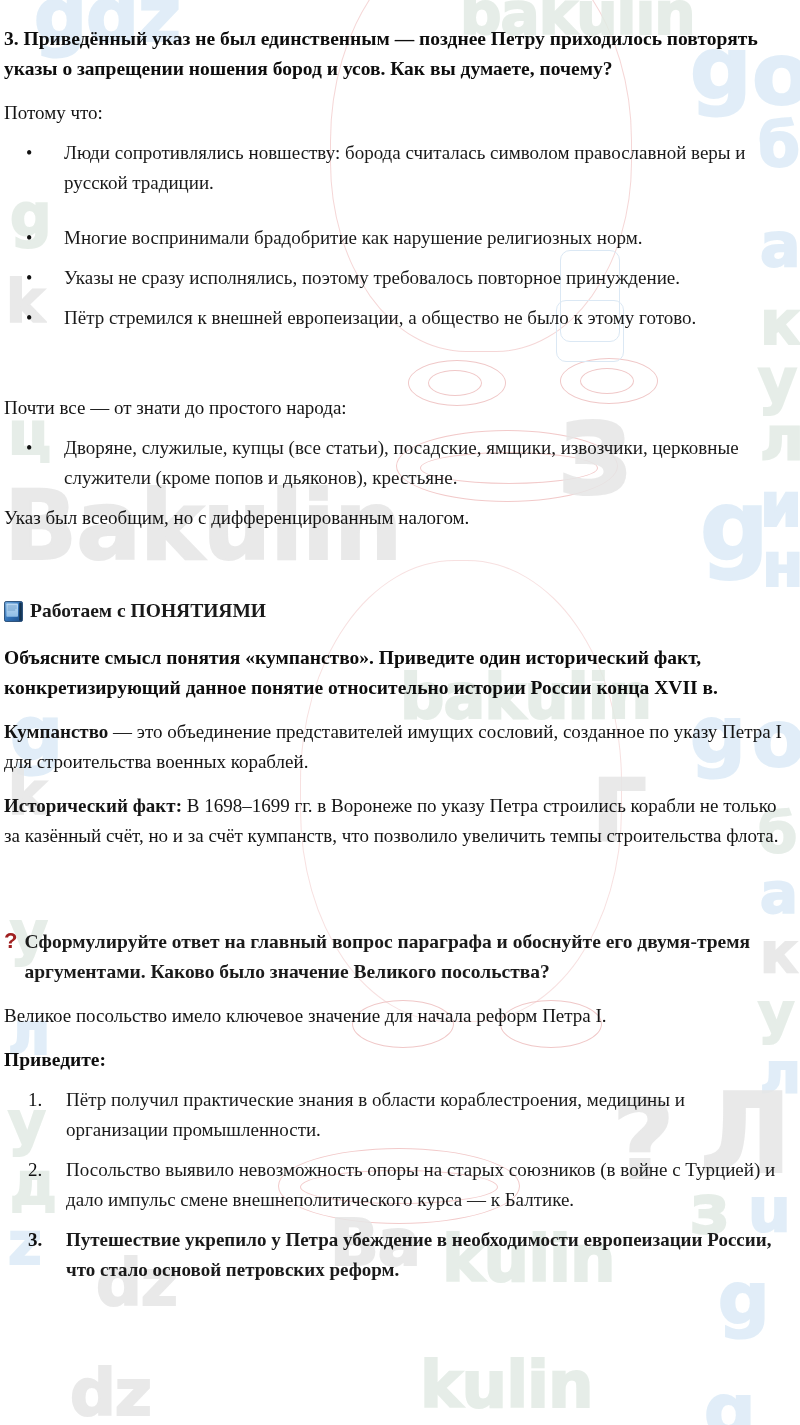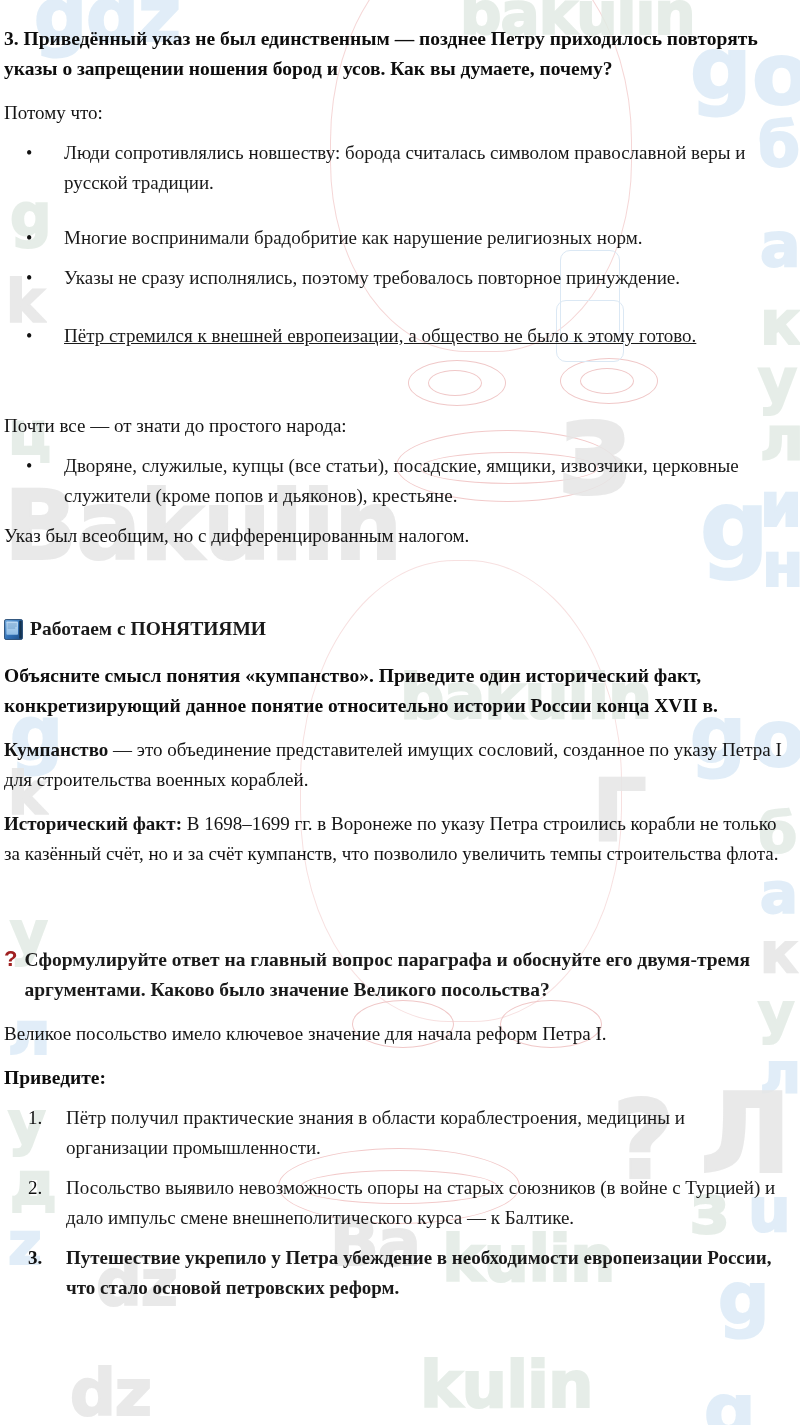--- a/index.html
+++ b/index.html
@@ -246,21 +246,21 @@
   <div class="sp-14"></div>
 
   <p class="para">Потому что:</p>
 
   <div class="sp-10"></div>
 
   <ul class="bullets">
     <li>Люди сопротивлялись новшеству: борода считалась символом православной веры и русской традиции.</li>
     <li style="margin-top:25px;">Многие воспринимали брадобритие как нарушение религиозных норм.</li>
     <li style="margin-top:10px;">Указы не сразу исполнялись, поэтому требовалось повторное принуждение.</li>
-    <li style="margin-top:28px;text-decoration:underline;">Пётр стремился к внешней европеизации, а общество не было к этому готово.</li>
+    <li style="margin-top:10px;">Пётр стремился к внешней европеизации, а общество не было к этому готово.</li>
   </ul>
 
   <div class="sp-46"></div>
 
 
   <div class="sp-14"></div>
 
   <p class="para">Почти все — от знати до простого народа:</p>
 
   <div class="sp-10"></div>

